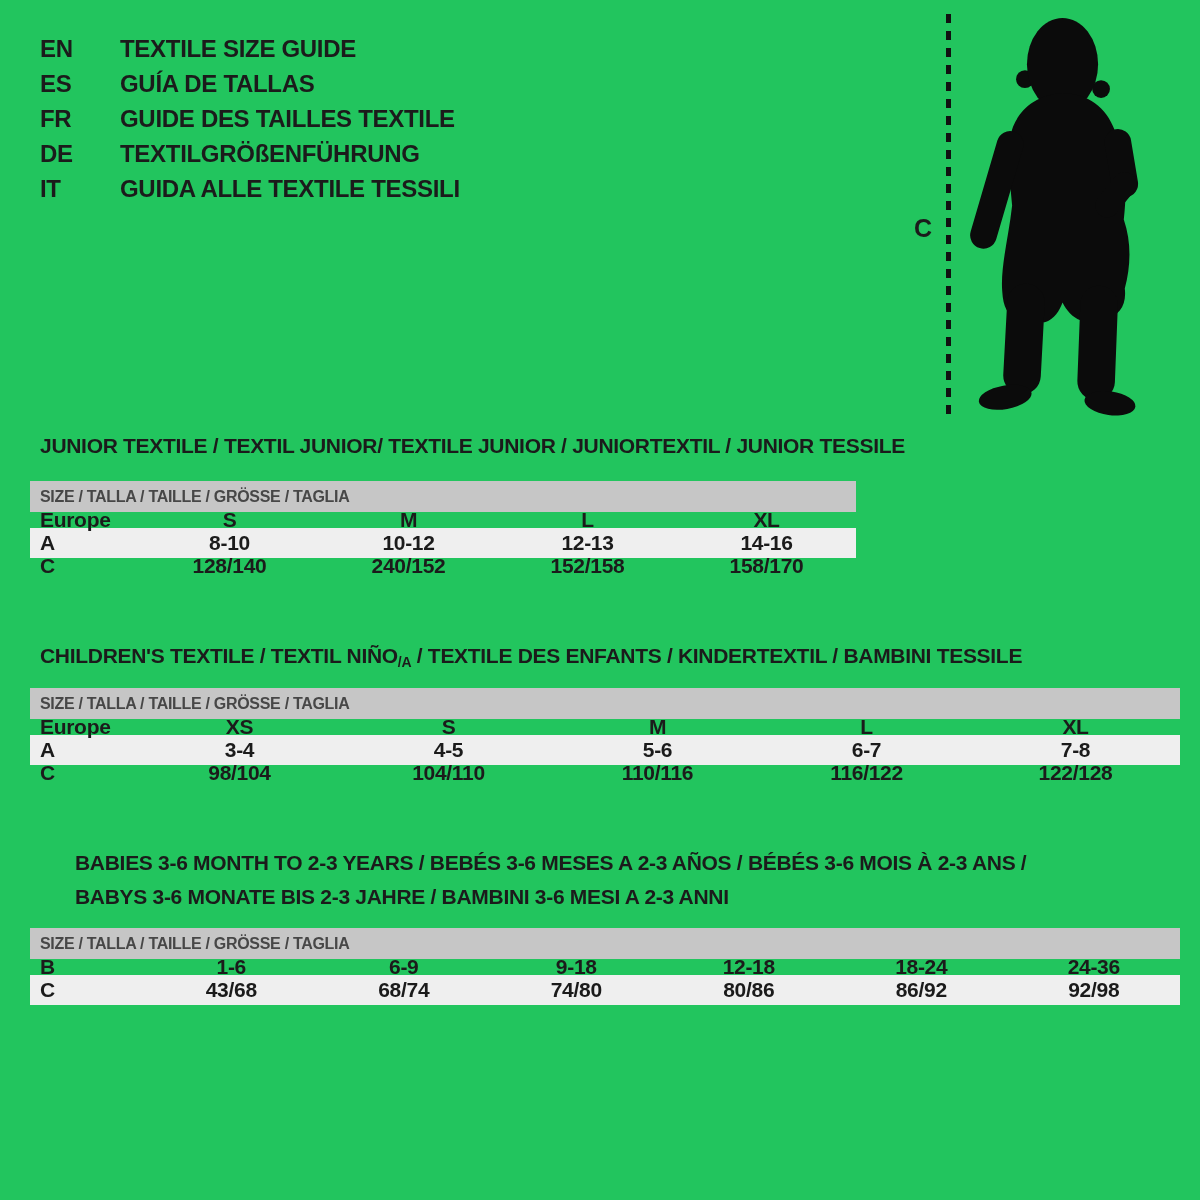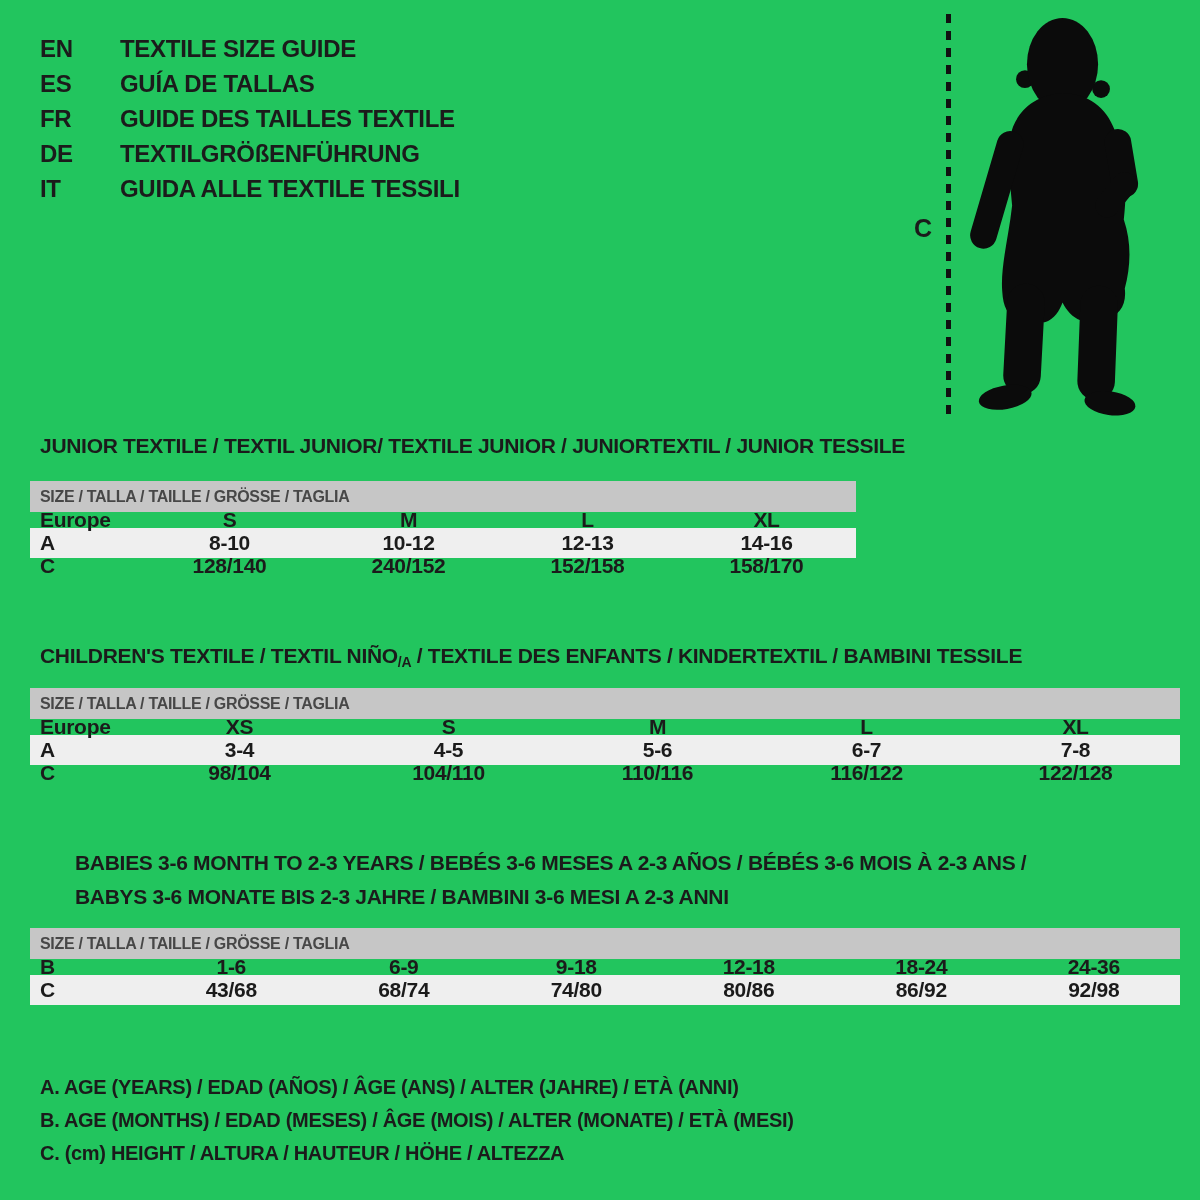--- a/index.html
+++ b/index.html
@@ -172,19 +172,14 @@
       <span class="tlabel">C</span>
       <span class="tcell">43/68</span>
       <span class="tcell">68/74</span>
       <span class="tcell">74/80</span>
       <span class="tcell">80/86</span>
       <span class="tcell">86/92</span>
       <span class="tcell">92/98</span>
     </div>
   </div>
 
-  <div class="legend">
-    <div class="legend-line">A. AGE (YEARS) / EDAD (AÑOS) / ÂGE (ANS) / ALTER (JAHRE) / ETÀ (ANNI)</div>
-    <div class="legend-line">B. AGE (MONTHS) / EDAD (MESES) / ÂGE (MOIS) / ALTER (MONATE) / ETÀ (MESI)</div>
-    <div class="legend-line">C. (cm) HEIGHT / ALTURA / HAUTEUR / HÖHE / ALTEZZA</div>
-  </div>
 
 </div>
 
 </body></html>

